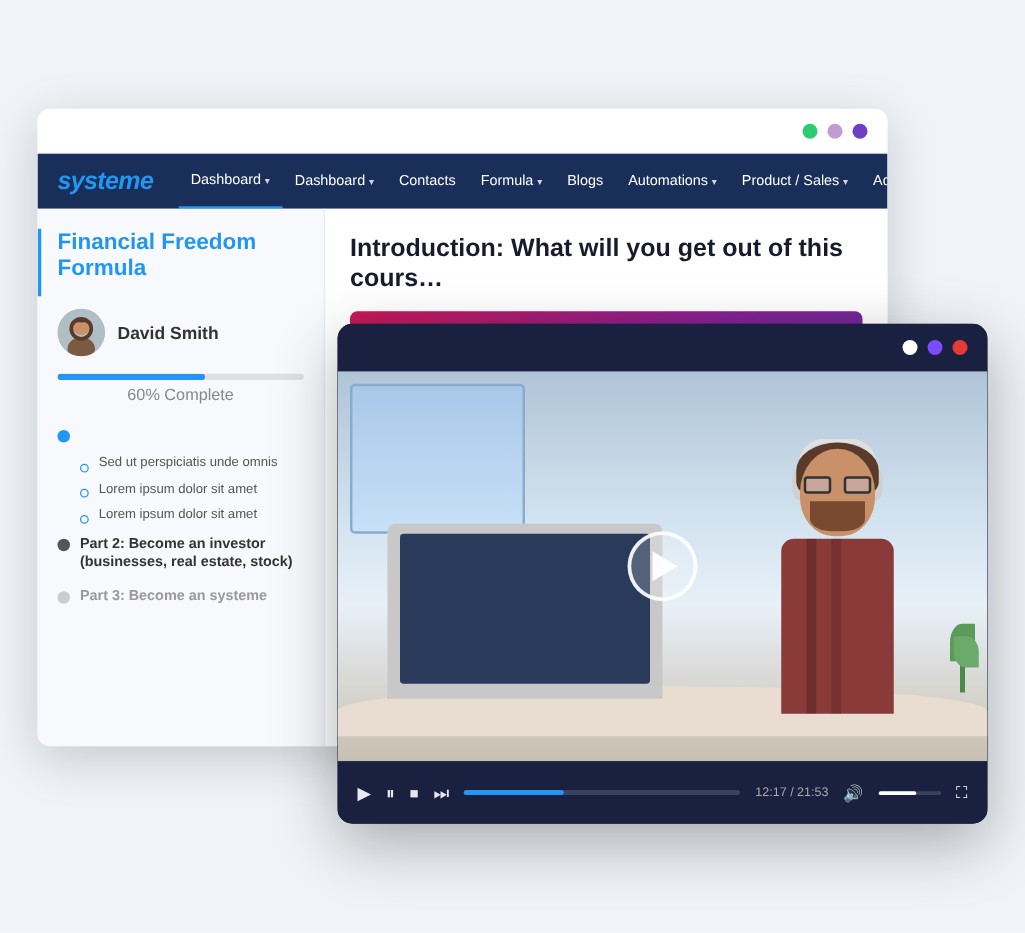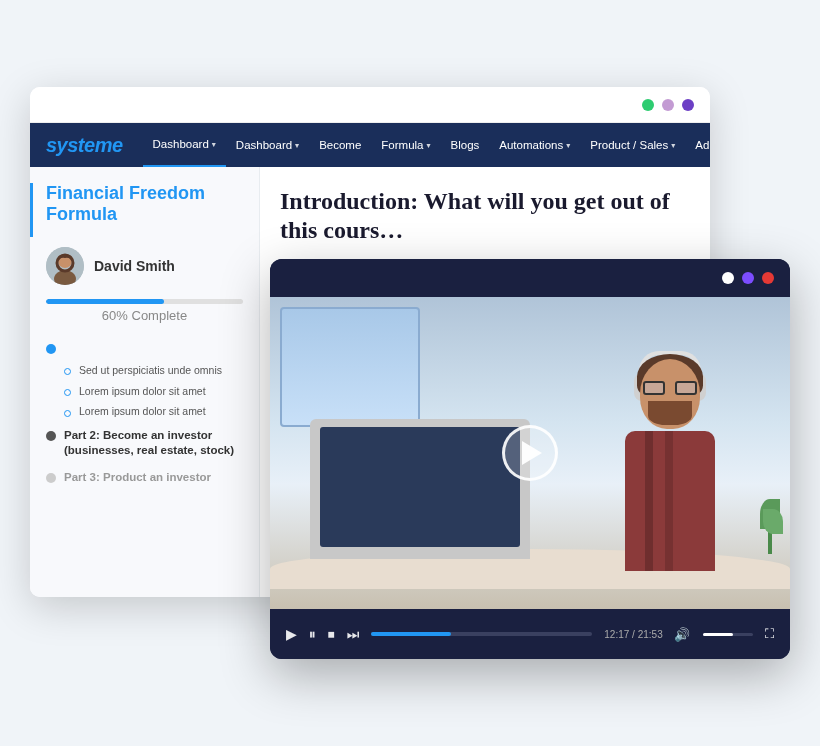--- a/index.html
+++ b/index.html
@@ -224,21 +224,21 @@
     .menu-section-label.muted {
       color: #999;
     }
 
     .menu-sub-items {
       padding-left: 18px;
     }
 
     .menu-sub-item {
       display: flex;
-      align-items: center;
+      align-items: flex-end;
       gap: 8px;
       padding: 3px 8px;
     }
 
     .sub-dot {
       width: 7px;
       height: 7px;
       border-radius: 50%;
       border: 1.5px solid #2196f3;
       flex-shrink: 0;
@@ -253,26 +253,25 @@
 
     
     .main-content {
       flex: 1;
       background: #fff;
       padding: 20px;
       overflow: hidden;
     }
 
     .course-title {
-      font-size: 24px;
+      font-size: 20px;
       font-weight: 700;
       color: #1a1a2e;
       margin-bottom: 14px;
       line-height: 1.2;
-      font-family: Liberation Serif, serif;
     }
 
     .video-thumb {
       width: 100%;
       height: 200px;
       background: linear-gradient(135deg, #e91e63 0%, #9c27b0 50%, #673ab7 100%);
       border-radius: 6px;
       position: relative;
       overflow: hidden;
       display: flex;
@@ -641,21 +640,21 @@
       <div class="nav-items">
         <div class="nav-item active">
           <span>Dashboard</span>
           <span class="nav-chevron">▾</span>
         </div>
         <div class="nav-item">
           <span>Dashboard</span>
           <span class="nav-chevron">▾</span>
         </div>
         <div class="nav-item">
-          <span>Become</span>
+          <span>Contacts</span>
         </div>
         <div class="nav-item">
           <span>Formula</span>
           <span class="nav-chevron">▾</span>
         </div>
         <div class="nav-item">
           <span>Blogs</span>
         </div>
         <div class="nav-item">
           <span>Automations</span>
@@ -717,21 +716,21 @@
             </div>
           </div>
 
           <div class="menu-section-header">
             <div class="menu-dot-inactive"></div>
             <span class="menu-section-label dark">Part 2: Become an investor (businesses, real estate, stock)</span>
           </div>
 
           <div class="menu-section-header">
             <div class="menu-dot-gray"></div>
-            <span class="menu-section-label muted">Part 3: Product an investor</span>
+            <span class="menu-section-label muted">Part 3: Become an systeme</span>
           </div>
         </div>
       </div>
 
       <div class="main-content">
         <div class="course-title">Introduction: What will you get out of this cours…</div>
 
         <div class="video-thumb">
           <div class="video-thumb-overlay"></div>
 

